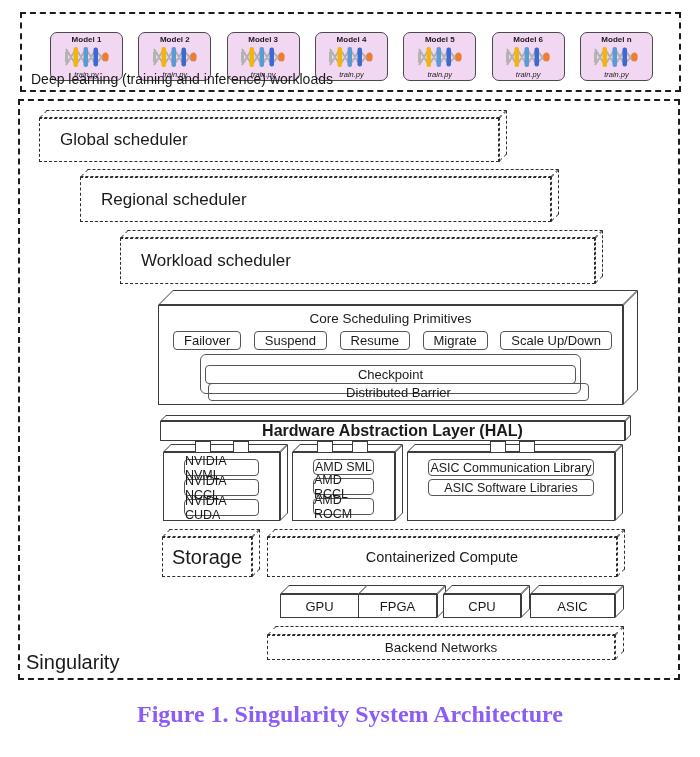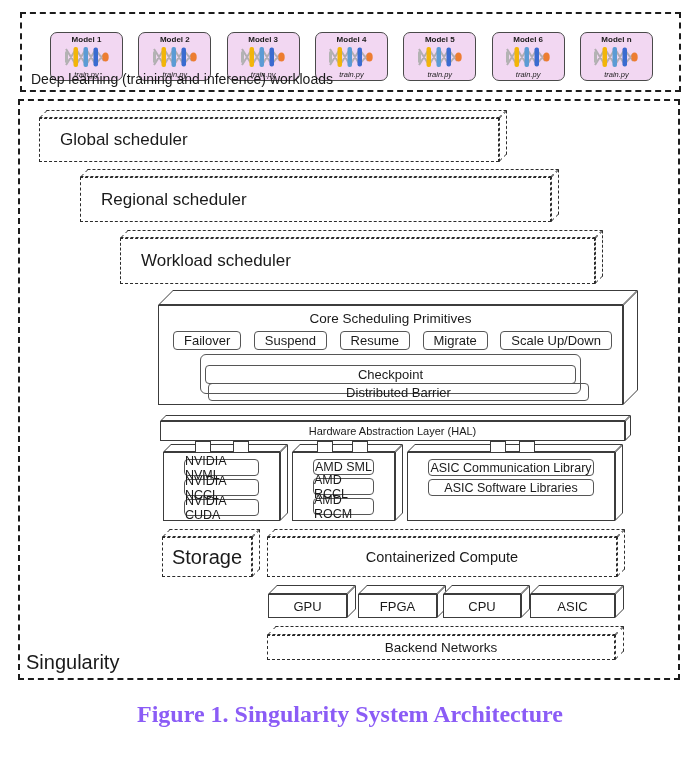--- a/index.html
+++ b/index.html
@@ -81,39 +81,39 @@
     box-sizing:border-box; flex:1; height:19px; border:1px solid #565656; border-radius:4px;
     display:flex; align-items:center; justify-content:center; font-size:13px;
   }
   #core-row3 {
     position:absolute; left:41px; width:381px; top:77px; height:18px;
     box-sizing:border-box; border:1px solid #565656; border-radius:4px;
     display:flex; align-items:center; justify-content:center; font-size:13px;margin-left:8px;
   }
 
   
-  #hal-bar { left:160px; top:421px; width:465px; height:20px; --d:6px; font-size:11px; }
+  #hal-bar { left:160px; top:421px; width:465px; height:20px; --d:6px; font-size:16px;font-weight:bold; }
   .hal-connector {
     position:absolute; box-sizing:border-box; width:16px; height:12px;
     background:#fff; border:1.5px solid #3c3c3c; z-index:6; top:441px;
   }
   .lib-box { top:452px; height:69px; --d:8px; display:flex; flex-direction:column; gap:3px; padding:6px 20px; }
   .lib-item {
     box-sizing:border-box; height:17px; border:1px solid #565656; border-radius:4px;
     display:flex; align-items:center; justify-content:center; font-size:12.5px; background:#fff;
   }
   #nvidia-box { left:163px; width:117px; }
   #amd-box { left:292px; width:103px; }
   #asic-box { left:407px; width:208px; }
 
   
   #storage-box { left:162px; top:537px; width:90px; height:40px; font-size:20px; }
   #compute-box { left:267px; top:537px; width:350px; height:40px; font-size:14.5px; }
   .hw { top:594px; height:24px; --d:9px; font-size:13px; }
-  #hw-gpu { left:268px; width:79px; }
+  #hw-gpu { left:280px; width:79px; }
   #hw-fpga { left:358px; width:79px; }
   #hw-cpu { left:443px; width:78px; }
   #hw-asic { left:530px; width:85px; }
   #network-box { left:267px; top:635px; width:348px; height:25px; --d:9px; font-size:13.5px; }
 
   
   #figure-caption {
     position:absolute; left:0; right:0; top:701px; text-align:center;
     font-family:"Liberation Serif", serif; font-weight:bold; font-size:24px; color:#8b5cf6;
   }

